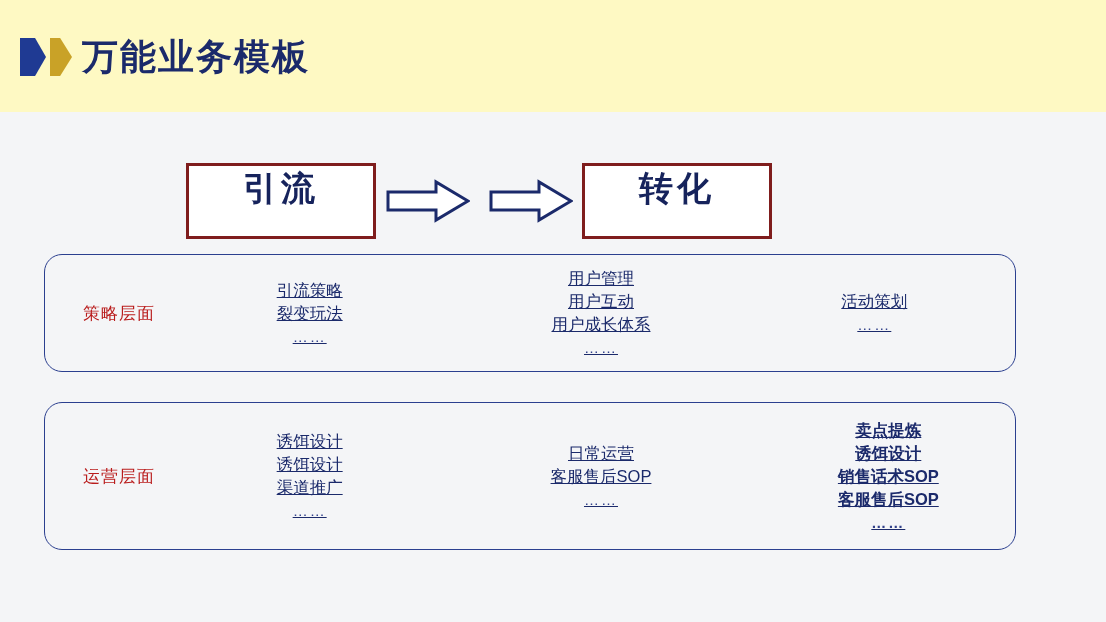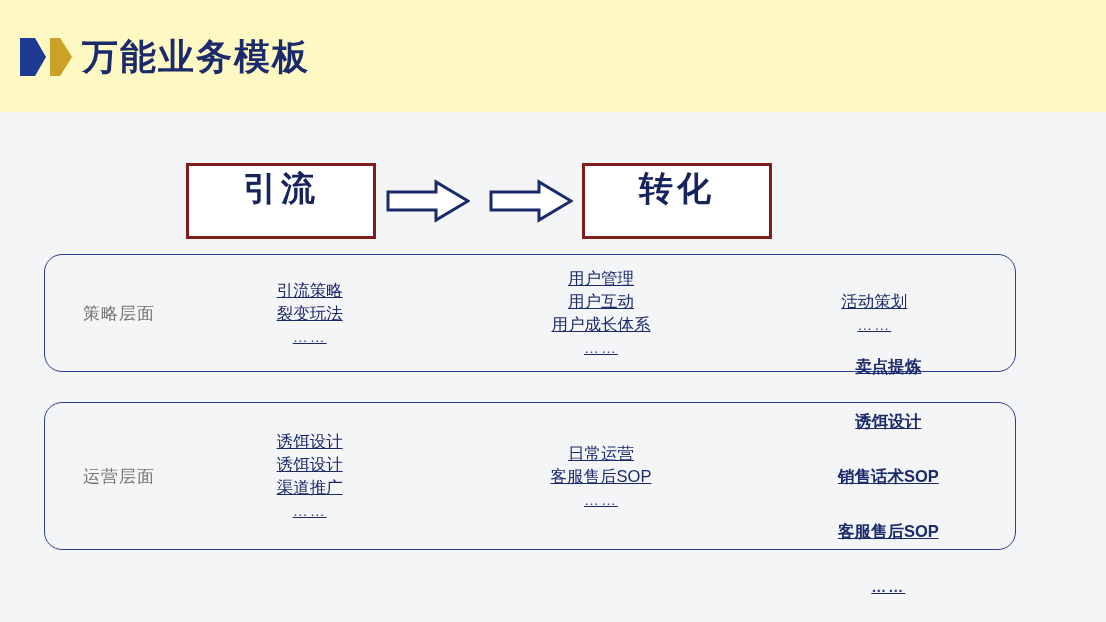--- a/index.html
+++ b/index.html
@@ -113,21 +113,21 @@
   .layer-ops { top: 290px; height: 148px; }
 
   .layer-label {
     position: absolute;
     left: 14px;
     top: 50%;
     transform: translateY(-50%);
     width: 120px;
     text-align: center;
     font-size: 17px;
-    color: #737373;
+    color: #b91c1c;
     letter-spacing: 1px;
   }
 
   .cols {
     position: absolute;
     left: 146px;
     top: 0;
     width: 820px;
     height: 100%;
     display: flex;
@@ -147,21 +147,21 @@
     color: #1b2a6b;
     white-space: nowrap;
   }
   .col .dots {
     font-size: 15px;
     letter-spacing: 2px;
     color: #31408a;
   }
   .col.bold div { font-weight: bold; }
   .col-shift-left { transform: translateX(-18px); }
-  .col-shift-right { transform: translateX(14px); gap: 32px; }
+  .col-shift-right { transform: translateX(14px); }
 </style>
 </head>
 <body>
 
 <div class="header">
   <div class="header-marks">
     <div class="mark-blue"></div>
     <div class="mark-gold"></div>
   </div>
   <div class="header-title">万能业务模板</div>

